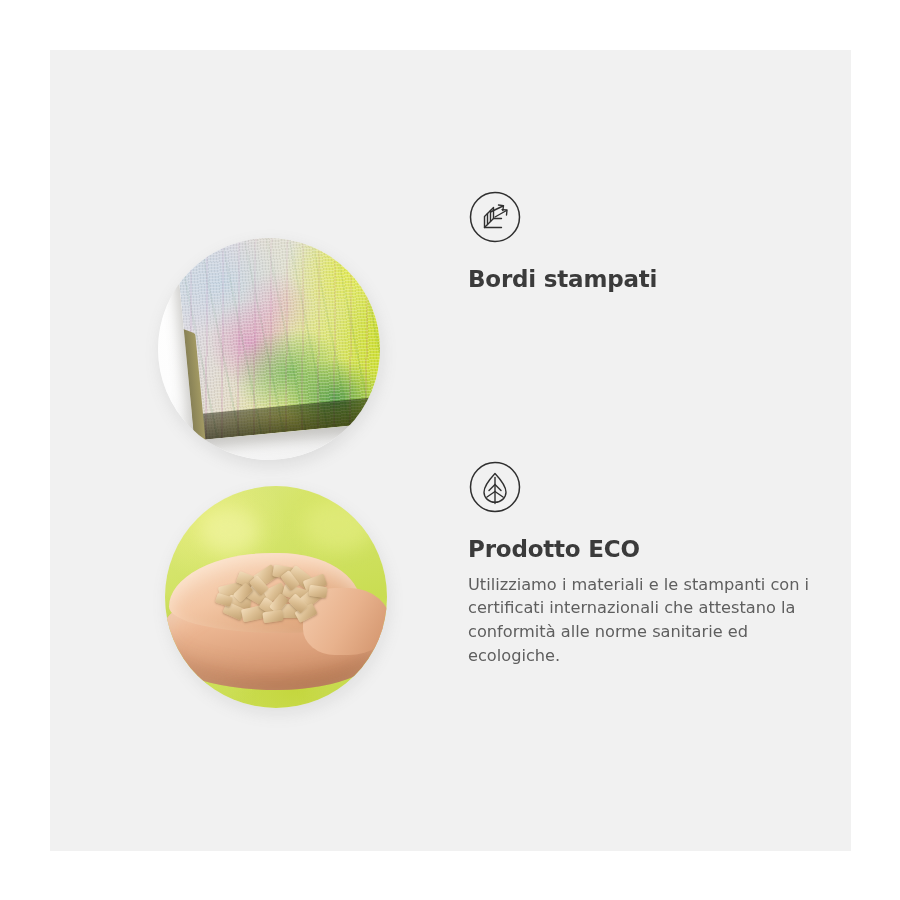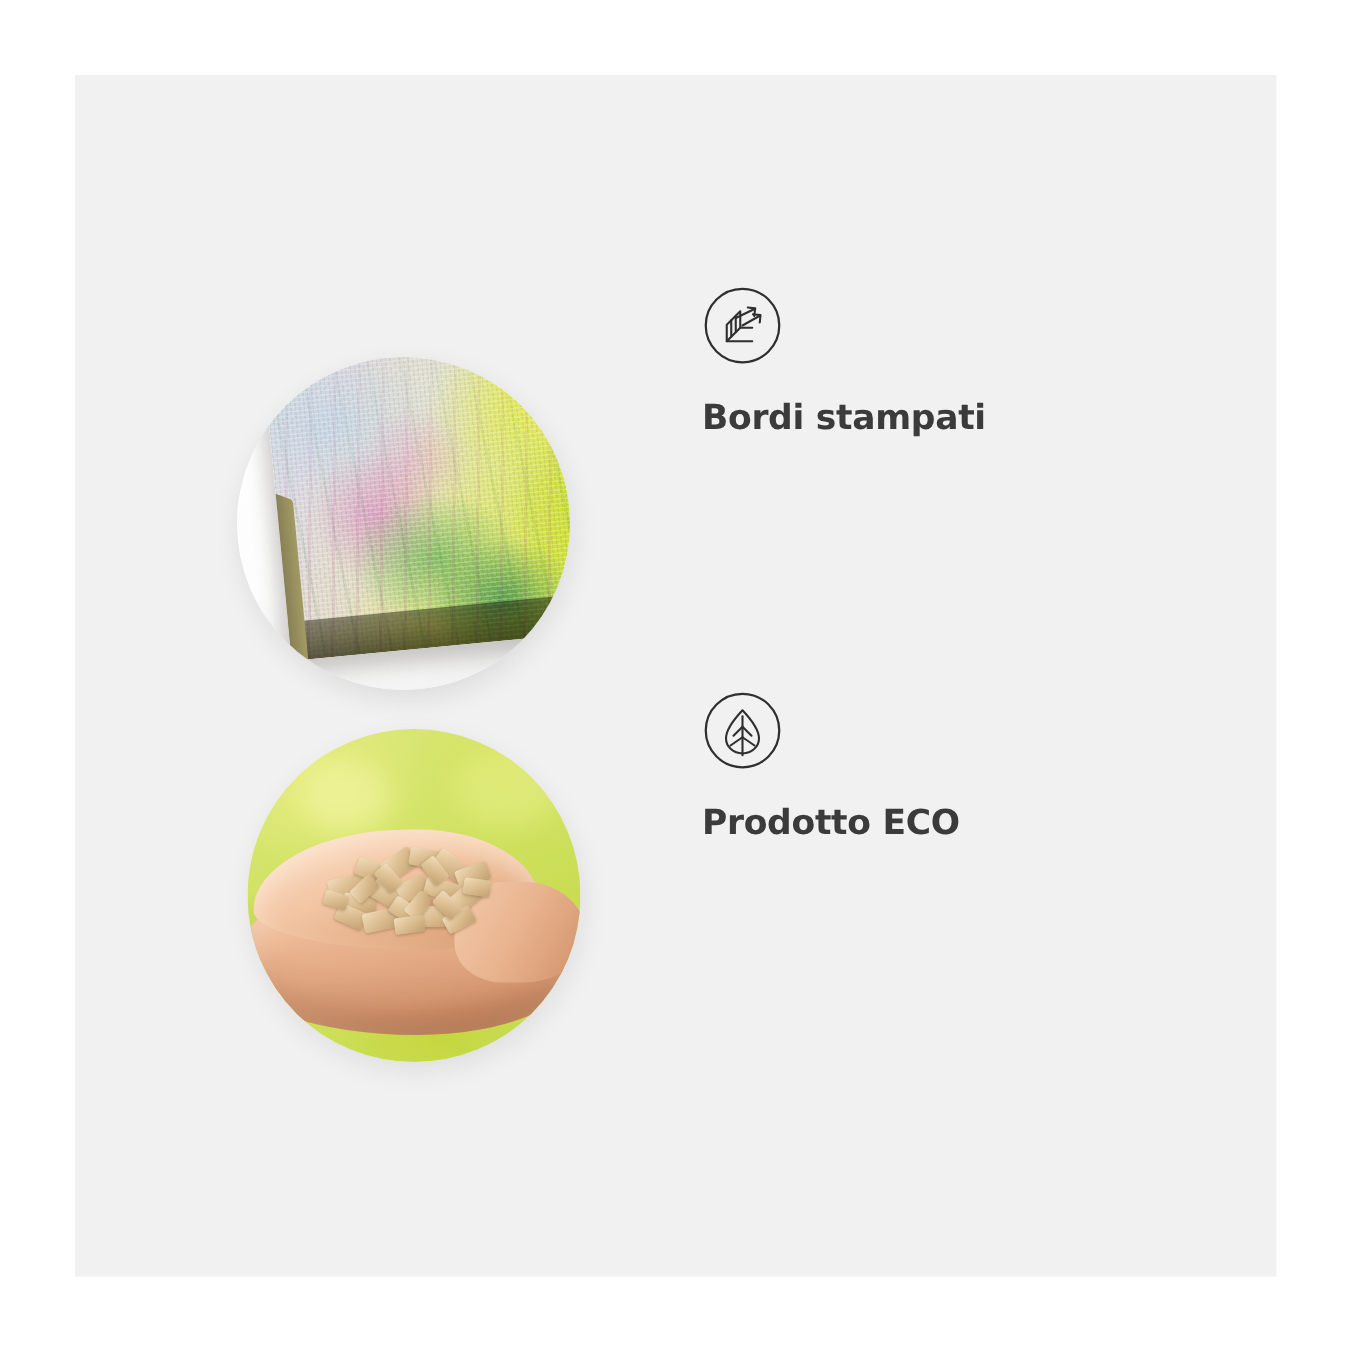--- a/index.html
+++ b/index.html
@@ -318,17 +318,18 @@
           <g fill="none" stroke="#2f2f2f" stroke-width="1.4" stroke-linecap="round" stroke-linejoin="round">
             <path d="M27 13.5 C34.5 21.5 38 27.5 38 32.2 C38 37.9 33.1 42.3 27 42.3 C20.9 42.3 16 37.9 16 32.2 C16 27.5 19.5 21.5 27 13.5 Z"></path>
             <path d="M27 17.5 L27 43.5"></path>
             <path d="M27 24.5 L21.0 30.5"></path>
             <path d="M27 24.5 L33.0 30.5"></path>
             <path d="M27 31.5 L19.0 37.0"></path>
             <path d="M27 31.5 L35.0 37.0"></path>
           </g>
         </svg>
         <h2 class="feature-title">Prodotto ECO</h2>
+        <p class="feature-body">Utilizziamo i materiali e le stampanti con i certificati internazionali che attestano la conformità alle norme sanitarie ed ecologiche.</p>
       </div>
     </section>
 
   </div>
 </div>
 
 </body></html>

